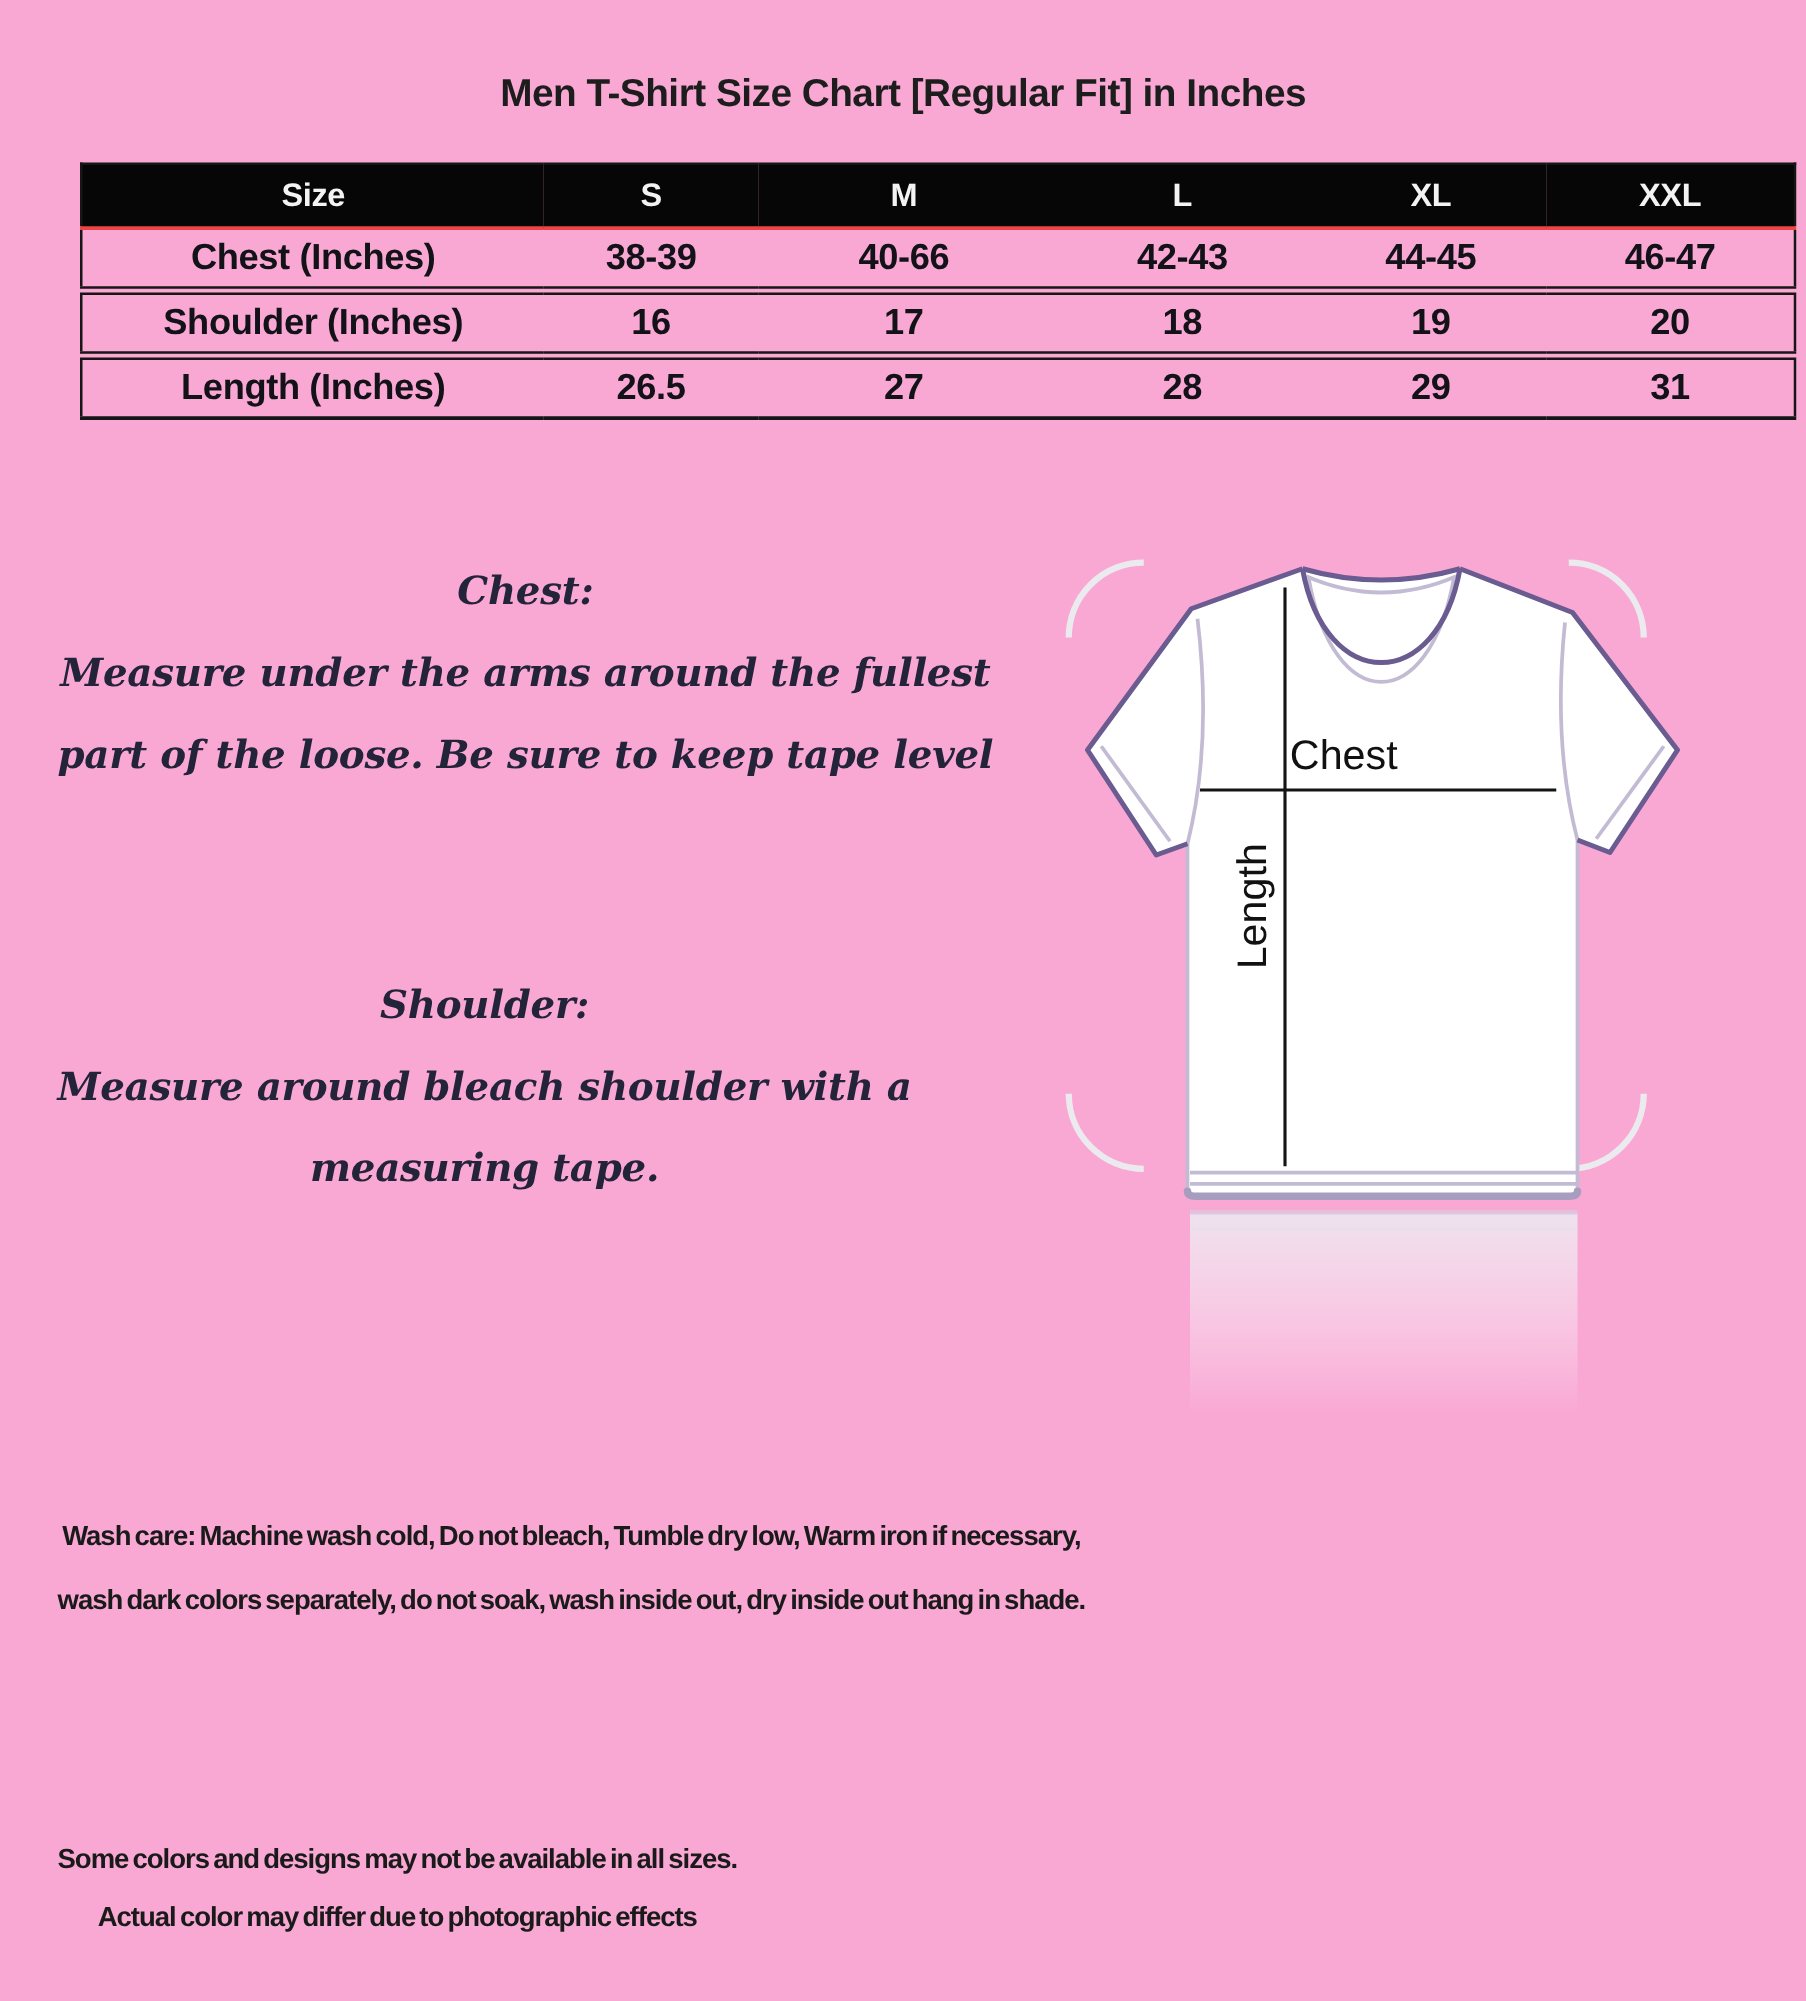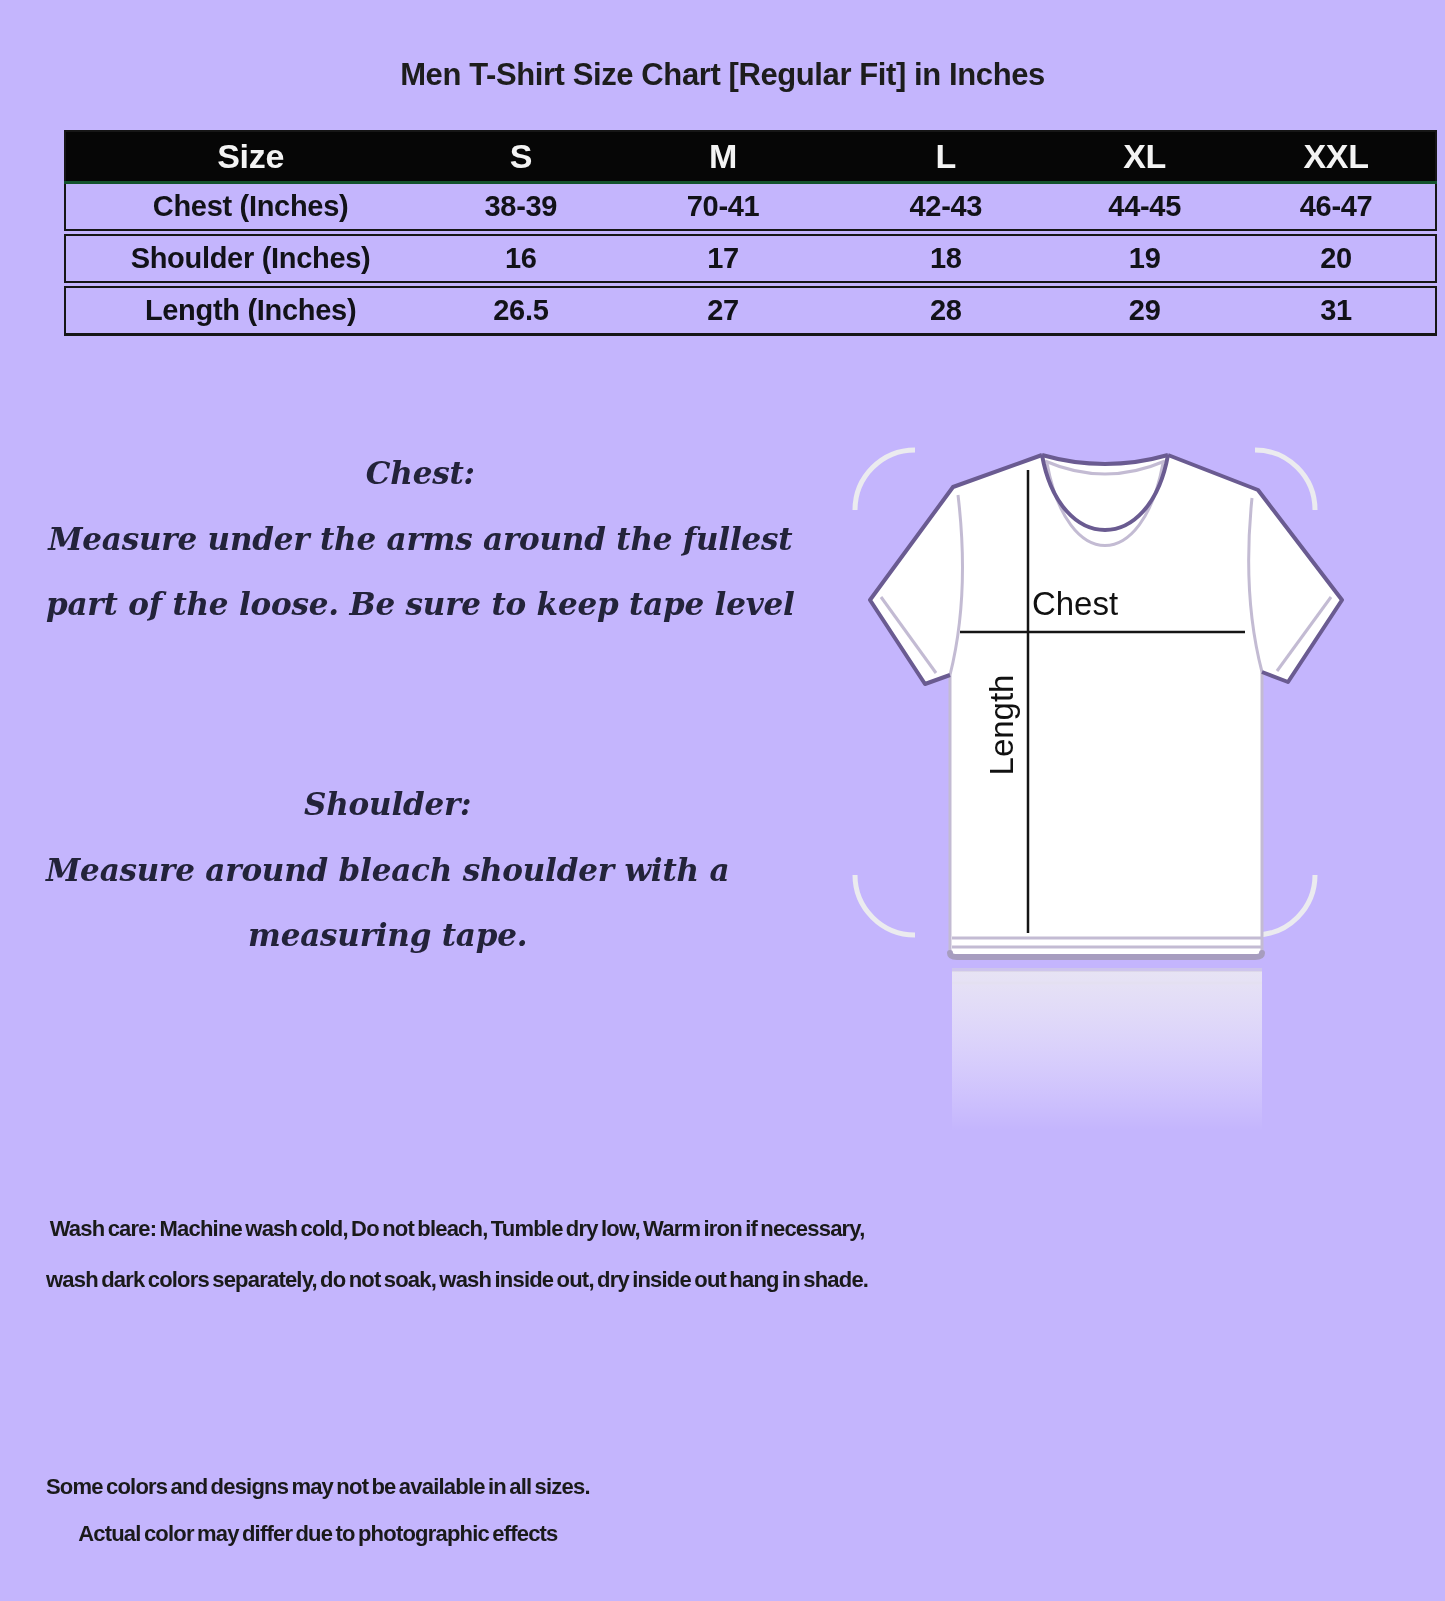--- a/index.html
+++ b/index.html
@@ -1,28 +1,28 @@
 <!DOCTYPE html>
 <html><head>
 <meta charset="utf-8">
 <style>
   html,body{margin:0;padding:0;background:#ffffff;}
-  #page{position:relative;width:1445px;height:1601px;background:#c4b5fd;overflow:hidden;
+  #page{position:relative;width:1445px;height:1601px;background:#f9a8d4;overflow:hidden;
         font-family:"Liberation Sans",sans-serif;}
 
   
   #title{position:absolute;left:0;top:57px;width:100%;text-align:center;
          font-size:31px;font-weight:700;color:#1d1d1d;letter-spacing:-0.4px;word-spacing:0px;}
 
   
   #size-table{position:absolute;left:64px;top:130px;width:1373px;
               border-collapse:collapse;border:2px solid #161616;border-bottom:3px solid #161616;
               table-layout:fixed;}
-  #size-table th{background:#060606;color:#f3f3f3;height:47px;font-size:34px;font-weight:700;
-                 letter-spacing:-0.3px;border-bottom:3px solid #14532d;text-align:center;vertical-align:middle;}
+  #size-table th{background:#060606;color:#f3f3f3;height:47px;font-size:26px;font-weight:700;
+                 letter-spacing:-0.3px;border-bottom:3px solid #ef4444;text-align:center;vertical-align:middle;}
   #size-table td{height:43px;font-size:29px;font-weight:700;color:#121218;text-align:center;
                  vertical-align:middle;letter-spacing:-0.3px;margin-top:45px;}
   #size-table tbody tr + tr td{border-top:7px double #161616;}
 
   
   .guide{position:absolute;left:46px;font-family:"DejaVu Serif",serif;font-style:italic;
          font-weight:600;font-size:31px;line-height:65.5px;color:#23233a;
          letter-spacing:-0.2px;white-space:nowrap;text-align:center;}
   #guide-chest{top:441px;}
   #guide-shoulder{top:772px;}
@@ -61,21 +61,21 @@
         <th>M</th>
         <th>L</th>
         <th>XL</th>
         <th>XXL</th>
       </tr>
     </thead>
     <tbody>
       <tr>
         <td>Chest (Inches)</td>
         <td>38-39</td>
-        <td>70-41</td>
+        <td>40-66</td>
         <td>42-43</td>
         <td>44-45</td>
         <td>46-47</td>
       </tr>
       <tr>
         <td>Shoulder (Inches)</td>
         <td>16</td>
         <td>17</td>
         <td>18</td>
         <td>19</td>

